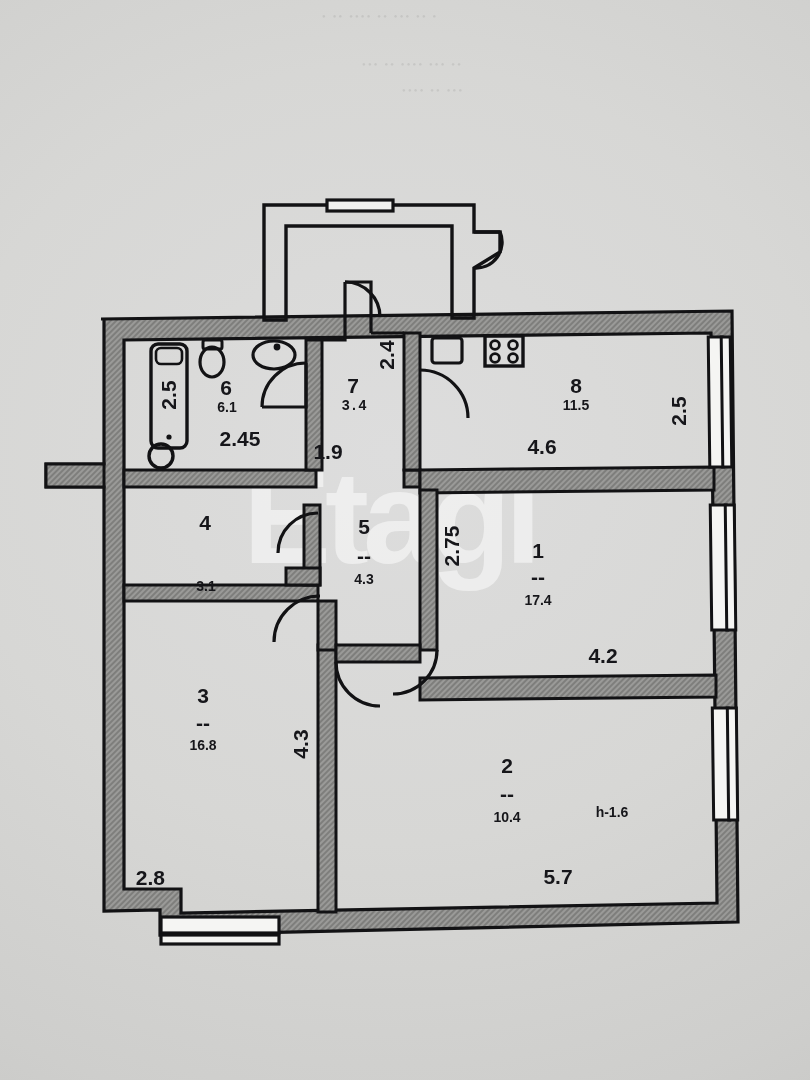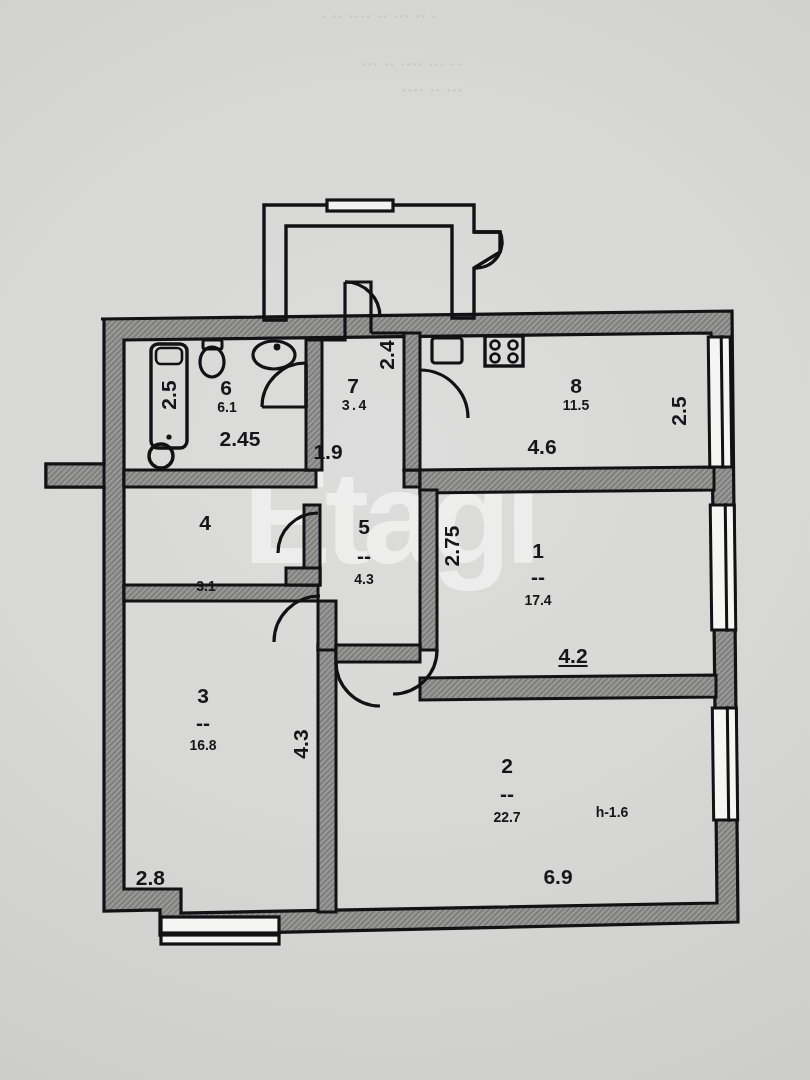--- a/index.html
+++ b/index.html
@@ -248,27 +248,27 @@
   <div class="lbl area" style="left:179px; top:543px; width:54px;margin-top:36px;">3.1</div>
 
   <div class="lbl num" style="left:344px; top:516px; width:40px;">5</div>
   <div class="lbl dash" style="left:344px; top:545px; width:40px;">--</div>
   <div class="lbl area" style="left:337px; top:572px; width:54px;">4.3</div>
 
   <div class="lbl dim rot" style="left:424px; top:535px; width:56px;">2.75</div>
   <div class="lbl num" style="left:518px; top:540px; width:40px;">1</div>
   <div class="lbl dash" style="left:518px; top:566px; width:40px;">--</div>
   <div class="lbl area" style="left:511px; top:593px; width:54px;">17.4</div>
-  <div class="lbl dim" style="left:543px; top:645px; width:60px;text-decoration:underline;">4.2</div>
+  <div class="lbl dim" style="left:573px; top:645px; width:60px;">4.2</div>
 
   <div class="lbl num" style="left:183px; top:685px; width:40px;">3</div>
   <div class="lbl dash" style="left:183px; top:712px; width:40px;">--</div>
   <div class="lbl area" style="left:176px; top:738px; width:54px;">16.8</div>
   <div class="lbl dim rot" style="left:276px; top:733px; width:50px;">4.3</div>
   <div class="lbl dim" style="left:109px; top:867px; width:56px;text-align:right;">2.8</div>
 
   <div class="lbl num" style="left:487px; top:755px; width:40px;">2</div>
   <div class="lbl dash" style="left:487px; top:783px; width:40px;">--</div>
-  <div class="lbl area" style="left:480px; top:810px; width:54px;">22.7</div>
+  <div class="lbl area" style="left:480px; top:810px; width:54px;">10.4</div>
   <div class="lbl area" style="left:573px; top:805px; width:78px;">h-1.6</div>
-  <div class="lbl dim" style="left:528px; top:866px; width:60px;">6.9</div>
+  <div class="lbl dim" style="left:528px; top:866px; width:60px;">5.7</div>
 
 </div>
 
 </body></html>

